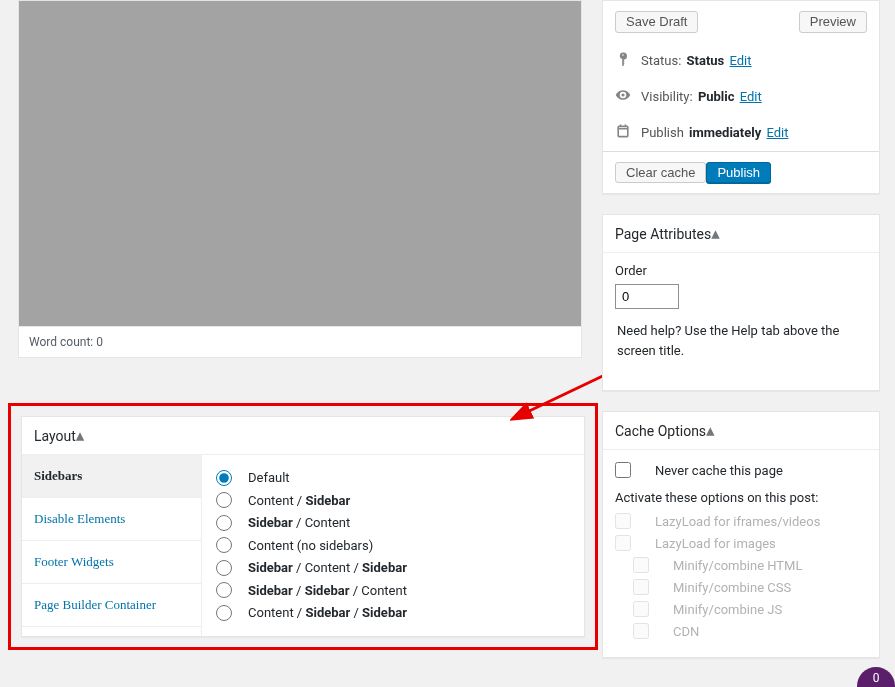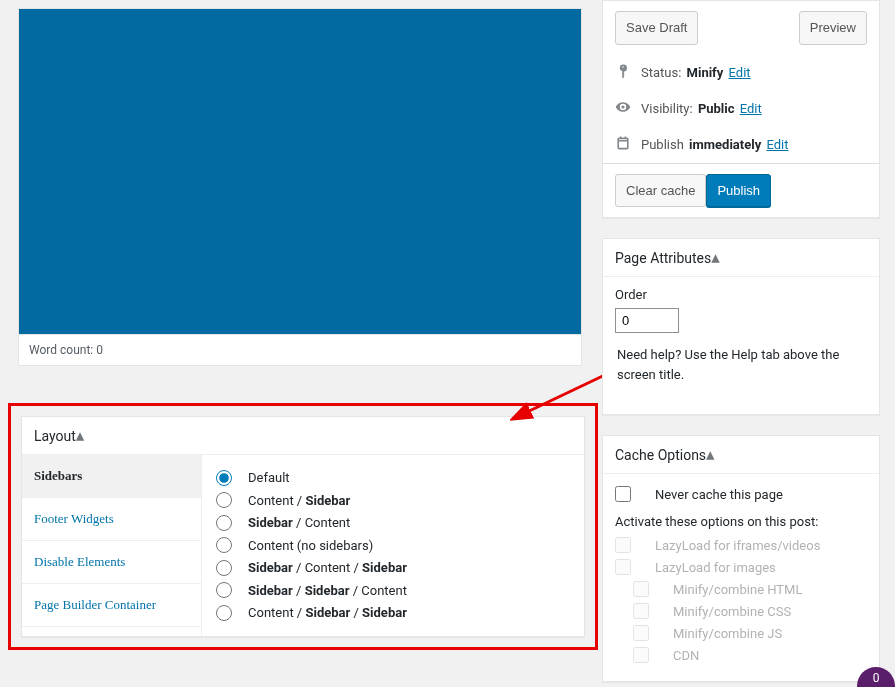--- a/index.html
+++ b/index.html
@@ -20,24 +20,24 @@
       width: 600px;
       padding: 0 18px;
     }
     .side-col {
       position: absolute;
       left: 602px;
       top: 0;
       width: 278px;
     }
     .editor-box {
-      background: #0369a1;
+      background: #a3a3a3;
       border: 1px solid #e5e5e5;
       height: 358px;
-      margin-top: 8px;
+      margin-top: 0;
       position: relative;
     }
     .editor-content-area {
       height: 326px;
       border-bottom: 1px solid #e5e5e5;
     }
     .editor-footer {
       padding: 8px 10px;
       background: #fff;
       font-size: 12px;
@@ -69,21 +69,21 @@
     
     .publish-top {
       display: flex;
       justify-content: space-between;
       padding: 10px 12px;
     }
     .btn {
       border: 1px solid #ccc;
       background: #f7f7f7;
       color: #555;
-      padding: 6px 10px;
+      padding: 0 10px;
       border-radius: 3px;
       font-size: 13px;
       cursor: pointer;
       line-height: 1.5;
     }
     .btn-primary {
       background: #007cba;
       border-color: #006799;
       color: #fff;
       box-shadow: 0 1px 0 #006799;
@@ -217,22 +217,22 @@
 
 <div class="layout-wrapper">
   <div class="metabox" style="margin-bottom:0;">
     <div class="metabox-header">
       <span>Layout</span>
       <span class="toggle">▴</span>
     </div>
     <div class="layout-body">
       <div class="layout-tabs">
         <div class="layout-tab active">Sidebars</div>
+        <div class="layout-tab">Disable Elements</div>
         <div class="layout-tab">Footer Widgets</div>
-        <div class="layout-tab">Disable Elements</div>
         <div class="layout-tab">Page Builder Container</div>
       </div>
       <div class="layout-options" id="layout-options">
           <label class="radio-row">
             <input type="radio" name="sidebar-layout" checked="" style="">
             <span>Default</span>
           </label>
           <label class="radio-row">
             <input type="radio" name="sidebar-layout" style="">
             <span>Content / <strong>Sidebar</strong></span>
@@ -279,21 +279,21 @@
       <button class="btn">Preview</button>
     </div>
     <div class="publish-row">
       <span class="icon">
         <svg width="16" height="16" viewBox="0 0 20 20" fill="#82878c">
             <path d="M10 2a4 4 0 0 0-1 7.87V18l1 1 1-1v-1l1-1-1-1v-1l1-1-1-1v-1.13A4 4 0 0 0 10 2zm0 2a1 1 0 1 1 0 2 1 1 0 0 1 0-2z"></path>
           </svg>
       </span>
       <span>
         <span>Status:</span>
-        <strong>Minify</strong>
+        <strong>Status</strong>
         <a>Edit</a>
       </span>
     </div>
     <div class="publish-row">
       <span class="icon">
         <svg width="16" height="16" viewBox="0 0 20 20" fill="#82878c">
             <path d="M10 4C5 4 1.7 7.6 1 10c.7 2.4 4 6 9 6s8.3-3.6 9-6c-.7-2.4-4-6-9-6zm0 10a4 4 0 1 1 0-8 4 4 0 0 1 0 8zm0-6a2 2 0 1 0 0 4 2 2 0 0 0 0-4z"></path>
           </svg>
       </span>
       <span>

